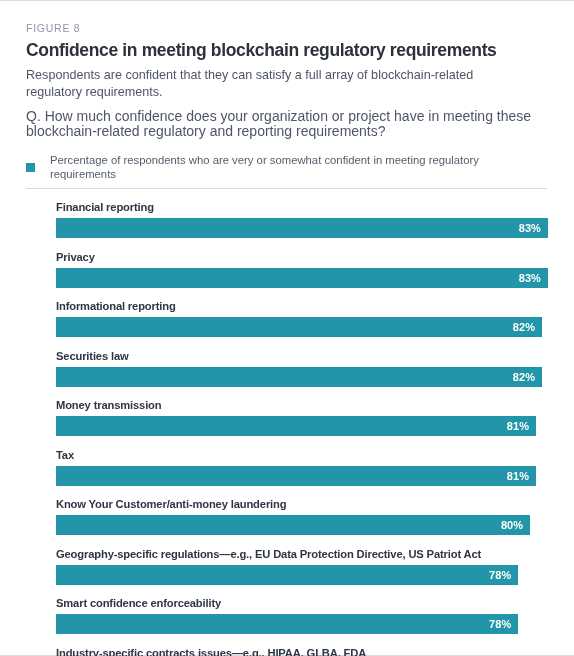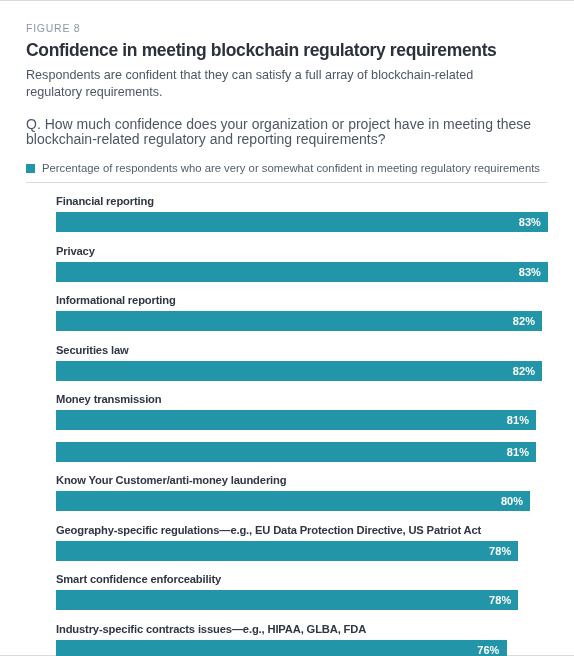--- a/index.html
+++ b/index.html
@@ -47,38 +47,38 @@
     letter-spacing: -0.35px;
     margin: 0 0 6px 0;
     line-height: 21px;
     font-family: "Liberation Sans", sans-serif;
   }
 
   .figure-subtitle {
     font-size: 12.6px;
     color: #4d5665;
     line-height: 16.5px;
-    margin: 0 0 17px 0;
+    margin: 0 0 9px 0;
     max-width: 500px;
     font-family: "Liberation Sans", sans-serif;
   }
 
   .figure-question {
     font-size: 14px;
     color: #4d5665;
     line-height: 15px;
     margin: 0 0 14px 0;
     max-width: 524px;
     font-family: "Liberation Sans", sans-serif;
   }
 
   .legend-row {
     display: flex;
     align-items: center;
-    gap: 7px;
+    gap: 15px;
     margin: 0 0 11px 0;
     padding-bottom: 7px;
     border-bottom: 1px solid #d8dce2;
     width: 521px;
   }
   .legend-swatch {
     width: 9px;
     height: 9px;
     display: inline-block;
     flex: none;
@@ -185,20 +185,21 @@
         </div>
         <div class="bar-row">
           <div class="bar-label">Money transmission</div>
           <div class="bar-track">
             <div class="bar-fill" style="width: 97.5904%; background: rgb(34, 149, 169);">
               <span class="bar-value">81%</span>
             </div>
           </div>
         </div>
         <div class="bar-row">
+          <div class="bar-label">Tax</div>
           <div class="bar-track">
             <div class="bar-fill" style="width: 97.5904%; background: rgb(34, 149, 169);">
               <span class="bar-value">81%</span>
             </div>
           </div>
         </div>
         <div class="bar-row">
           <div class="bar-label">Know Your Customer/anti-money laundering</div>
           <div class="bar-track">
             <div class="bar-fill" style="width: 96.3855%; background: rgb(34, 149, 169);">

